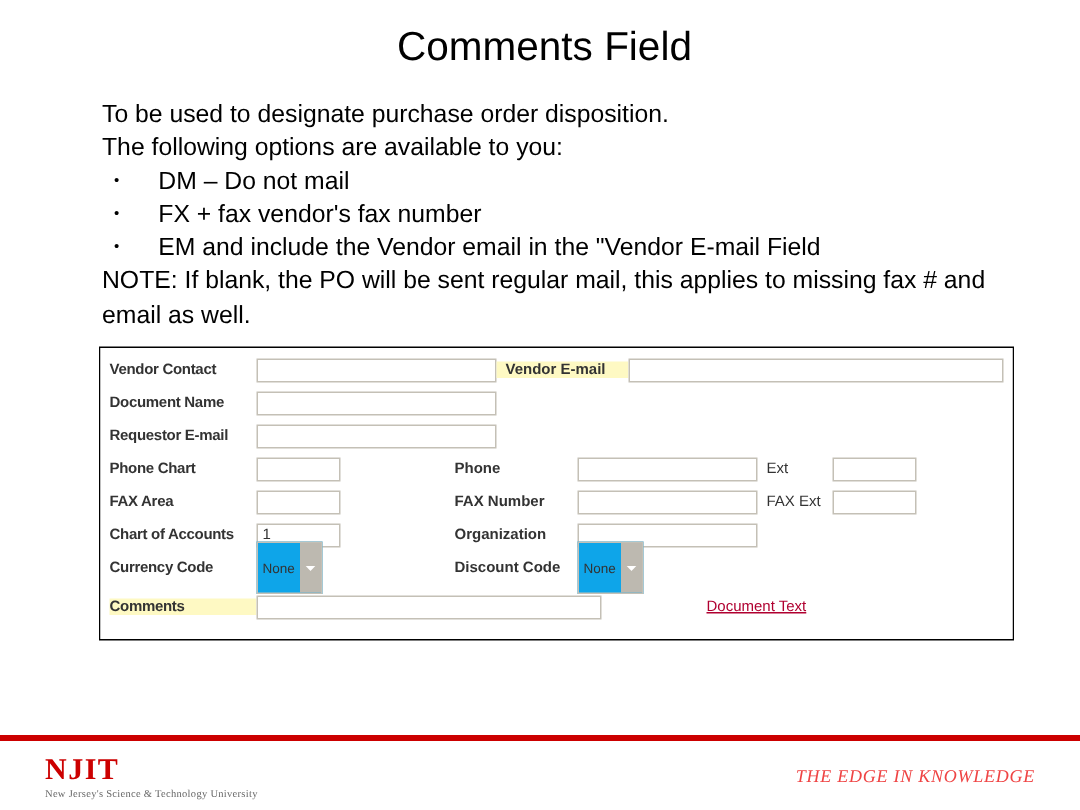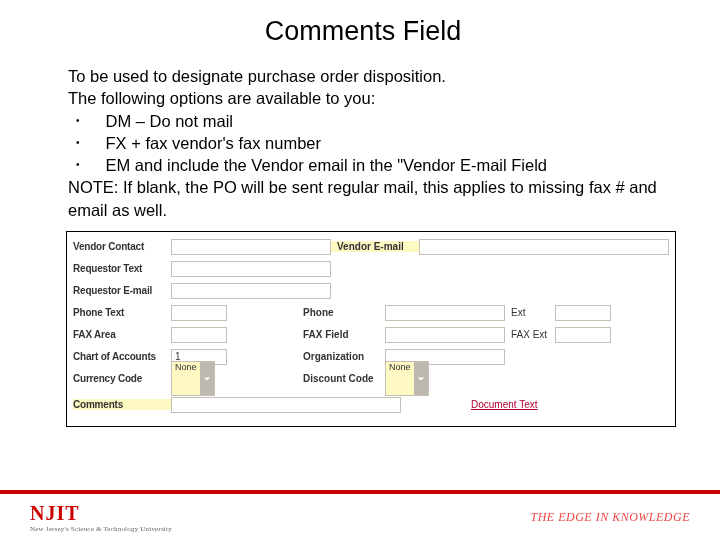--- a/index.html
+++ b/index.html
@@ -13,21 +13,21 @@
   .form{width:100%;background:#fff;padding:4px 6px 10px 6px;font-family:Verdana,Geneva,sans-serif;font-size:10px;color:#333}
   .row{display:flex;align-items:center;height:22px}
   .lbl{width:98px;font-weight:700;font-size:10px;letter-spacing:-0.2px;white-space:nowrap}
   .lbl2{width:88px;font-weight:700;font-size:10px;padding-left:6px;white-space:nowrap}
   .lbl3{width:50px;font-weight:400;font-size:10px;padding-left:6px;white-space:nowrap}
   .hl{background:#fef9c3}
   .inp{flex:1;height:16px;border:1px solid #c4c0b6;background:#fff}
   .inp.sh{flex:0 0 56px}
   .inp.med{flex:0 0 160px}
   .spacer{flex:0 0 22px}
-  .dd{flex:0 0 44px;height:35px;border:1px solid #c4c0b6;background:#fef9c3;display:flex;align-items:flex-start;position:relative;font-size:9px;padding-left:3px}
+  .dd{flex:0 0 44px;height:35px;border:1px solid #c4c0b6;background:#0ea5e9;display:flex;align-items:center;position:relative;font-size:9px;padding-left:3px}
   .dd .arrow{position:absolute;right:0;top:0;bottom:0;width:14px;background:#bdb9b0;display:flex;align-items:center;justify-content:center}
   .dd .arrow svg{width:8px;height:8px;fill:#fff}
   .link{color:#b00030;font-size:10px;font-weight:400}
   .footer{position:absolute;left:0;right:0;bottom:0;height:50px;border-top:4px solid #cc0000}
   .footer-inner{display:flex;align-items:center;height:46px;padding:0 30px;justify-content:space-between}
   .brand{display:flex;gap:8px}
   .logo-box{color:#cc0000;font-family:"Times New Roman",serif}
   .logo-main{font-size:20px;font-weight:700;letter-spacing:1px}
   .logo-sub{font-size:7px;color:#666;letter-spacing:0.2px}
   .tag{color:#ef4444;font-style:italic;font-family:"Times New Roman",serif;font-size:12px;letter-spacing:0.5px}
@@ -57,45 +57,45 @@
 
   <div class="formwrap">
    <div class="form">
     <div class="row">
       <div class="lbl">Vendor Contact</div>
       <div class="inp med"></div>
       <div class="lbl2 hl">Vendor E-mail</div>
       <div class="inp hl" style="flex:1"></div>
     </div>
     <div class="row">
-      <div class="lbl">Requestor Text</div>
+      <div class="lbl">Document Name</div>
       <div class="inp med"></div>
       <div style="flex:1"></div>
     </div>
     <div class="row">
       <div class="lbl">Requestor E-mail</div>
       <div class="inp med"></div>
       <div style="flex:1"></div>
     </div>
     <div class="row">
-      <div class="lbl">Phone Text</div>
+      <div class="lbl">Phone Chart</div>
       <div class="inp sh"></div>
       <div class="spacer"></div>
           <div style="flex:0 0 48px"></div>
       <div class="lbl2">Phone</div>
       <div class="inp" style="flex:0 0 120px"></div>
       <div class="lbl3">Ext</div>
       <div class="inp sh"></div>
     </div>
     <div class="row">
       <div class="lbl">FAX Area</div>
       <div class="inp sh"></div>
       <div class="spacer"></div>
           <div style="flex:0 0 48px"></div>
-      <div class="lbl2">FAX Field</div>
+      <div class="lbl2">FAX Number</div>
       <div class="inp" style="flex:0 0 120px"></div>
       <div class="lbl3">FAX Ext</div>
       <div class="inp sh"></div>
     </div>
     <div class="row">
       <div class="lbl">Chart of Accounts</div>
       <div class="inp sh" style="font-size:10px;padding:1px 3px">1</div>
       <div class="spacer"></div>
           <div style="flex:0 0 48px"></div>
       <div class="lbl2">Organization</div>

